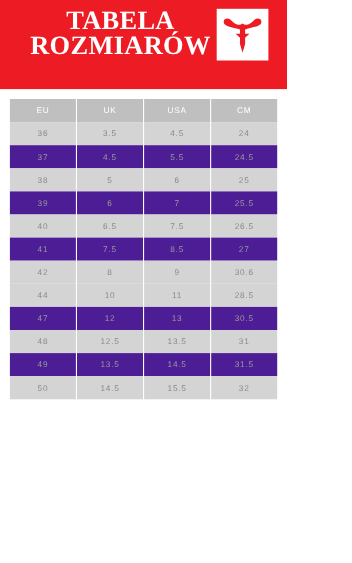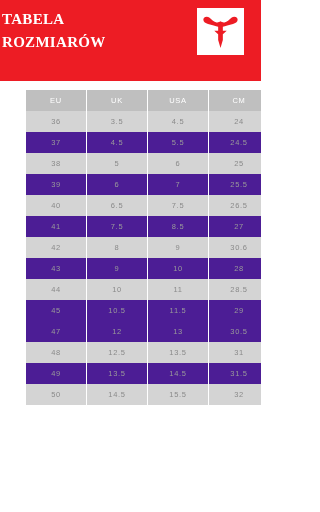--- a/index.html
+++ b/index.html
@@ -18,29 +18,30 @@
   
   .banner {
     position: relative;
     width: 261px;
     height: 81px;
     background: #ed1c24;
     box-sizing: border-box;
   }
   .banner-title {
     position: absolute;
-    left: 2px;
+    left: 22px;
     top: 8px;
     width: 175px;
     color: #ffffff;
     font-family: "Liberation Serif", serif;
     font-weight: bold;
-    font-size: 15px;
+    font-size: 24px;
     line-height: 23px;
     letter-spacing: 0.3px;
+    text-align: center;
   }
   .banner-title .line {
     display: block;
     white-space: nowrap;
   }
 
   
   .logo-box {
     position: absolute;
     right: 17px;
@@ -53,21 +54,21 @@
     justify-content: center;
   }
   .logo-box svg {
     display: block;
     width: 39px;
     height: 39px;
   }
 
   
   .table-wrap {
-    padding: 9px 8px 0 25px;
+    padding: 9px 8px 0 8px;
     box-sizing: border-box;
     width: 261px;
   }
   table.size-table {
     width: 245px;
     border-collapse: separate;
     border-spacing: 1px 0;
     table-layout: fixed;
   }
   table.size-table td,
@@ -155,39 +156,27 @@
         <td>7.5</td>
         <td>8.5</td>
         <td>27</td>
       </tr>
       <tr class="shaded">
         <td>42</td>
         <td>8</td>
         <td>9</td>
         <td>30.6</td>
       </tr>
-      <tr class="plain">
-        <td>43</td>
-        <td>9</td>
-        <td>10</td>
-        <td>28</td>
-      </tr>
       <tr class="shaded">
         <td>44</td>
         <td>10</td>
         <td>11</td>
         <td>28.5</td>
       </tr>
       <tr class="plain">
-        <td>45</td>
-        <td>10.5</td>
-        <td>11.5</td>
-        <td>29</td>
-      </tr>
-      <tr class="plain">
         <td>47</td>
         <td>12</td>
         <td>13</td>
         <td>30.5</td>
       </tr>
       <tr class="shaded">
         <td>48</td>
         <td>12.5</td>
         <td>13.5</td>
         <td>31</td>

